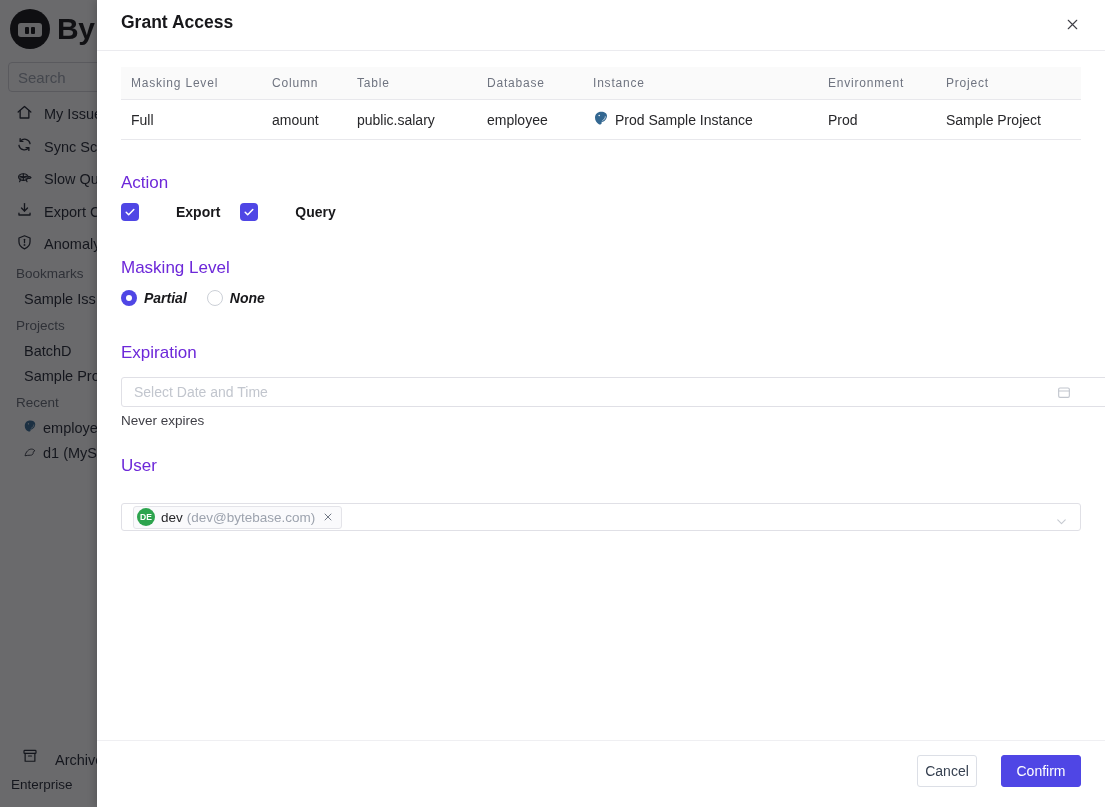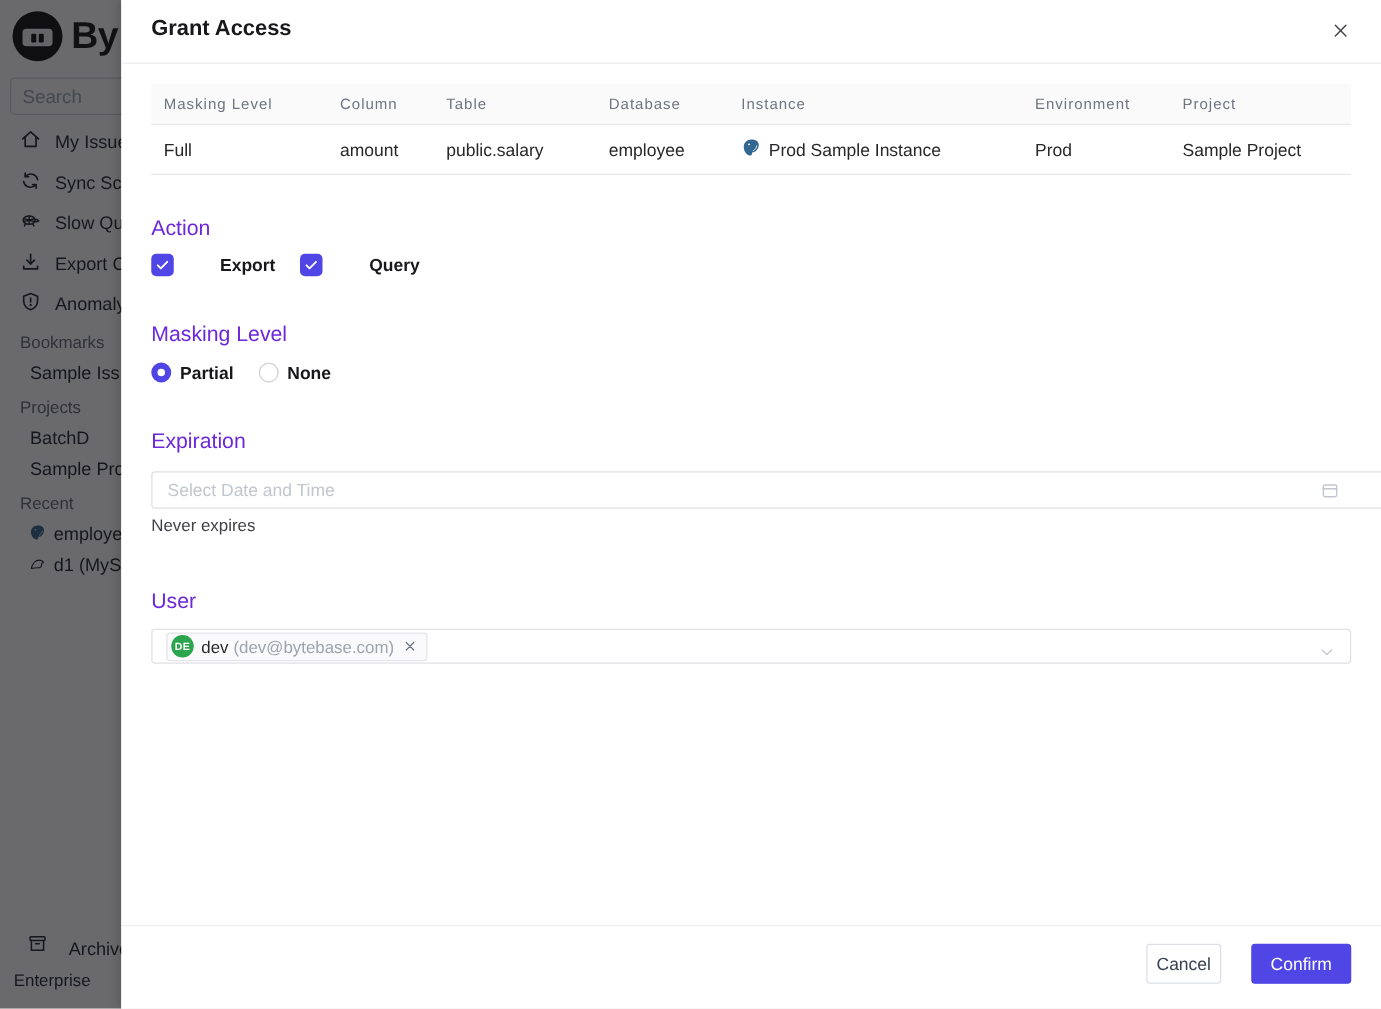--- a/index.html
+++ b/index.html
@@ -41,28 +41,28 @@
 
   
   .gtable { position:absolute; top:67px; left:24px; width:960px; }
   .throw { display:flex; height:33px; background:#fafafa; align-items:center; border-bottom:1px solid #e8e8ec; }
   .tdrow { display:flex; height:40px; align-items:center; border-bottom:1px solid #e8e8ec; }
   .th { font-size:12px; font-weight:500; color:#6f7480; letter-spacing:0.8px; padding:0 10px; white-space:nowrap; overflow:hidden; }
   .td { font-size:14px; color:#27272a; padding:0 10px; white-space:nowrap; overflow:hidden; display:flex; align-items:center; gap:6px; }
   .c0{width:141px} .c1{width:85px} .c2{width:130px} .c3{width:106px} .c4{width:235px} .c5{width:118px} .c6{width:145px}
 
   .sec-label { position:absolute; left:24px; font-size:17px; color:#6d28d9; }
-  .lbl-action{ top:173px; } .lbl-mask{ top:258px; } .lbl-exp{ top:343px; } .lbl-user{ top:471px; }
+  .lbl-action{ top:173px; } .lbl-mask{ top:258px; } .lbl-exp{ top:343px; } .lbl-user{ top:456px; }
 
   .check-row { position:absolute; top:203px; left:24px; display:flex; align-items:center; }
   .chk-item { display:flex; align-items:center; margin-right:20px; cursor:pointer;gap:30px; }
   .chkbox { width:18px; height:18px; border-radius:4px; background:#4f46e5; display:flex; align-items:center; justify-content:center; }
   .chk-label { margin-left:7px; font-size:14px; font-weight:600; color:#18181b; }
 
-  .radio-row { position:absolute; top:290px; left:24px; display:flex; align-items:center; }
+  .radio-row { position:absolute; top:290px; left:24px; display:flex; align-items:center;font-style:italic; }
   .rad-item { display:flex; align-items:center; margin-right:20px; cursor:pointer; }
   .radio { width:16px; height:16px; border-radius:50%; position:relative; }
   .radio.on { background:#4f46e5; }
   .radio.on::after { content:""; position:absolute; left:5px; top:5px; width:6px; height:6px; border-radius:50%; background:#fff; }
   .radio.off { background:#fff; border:1px solid #ccd0d7; }
   .rad-label { margin-left:7px; font-size:14px; font-weight:600; color:#18181b; }
 
   .exp-input { position:absolute; top:377px; left:24px; width:1079px; height:30px; border:1px solid #e0e0e6; border-radius:3px;
                padding:0 32px 0 12px; font-size:14px; color:#374151; outline:none; font-family:"Liberation Sans", sans-serif; }
   .exp-input::placeholder { color:#c2c6ce; }

